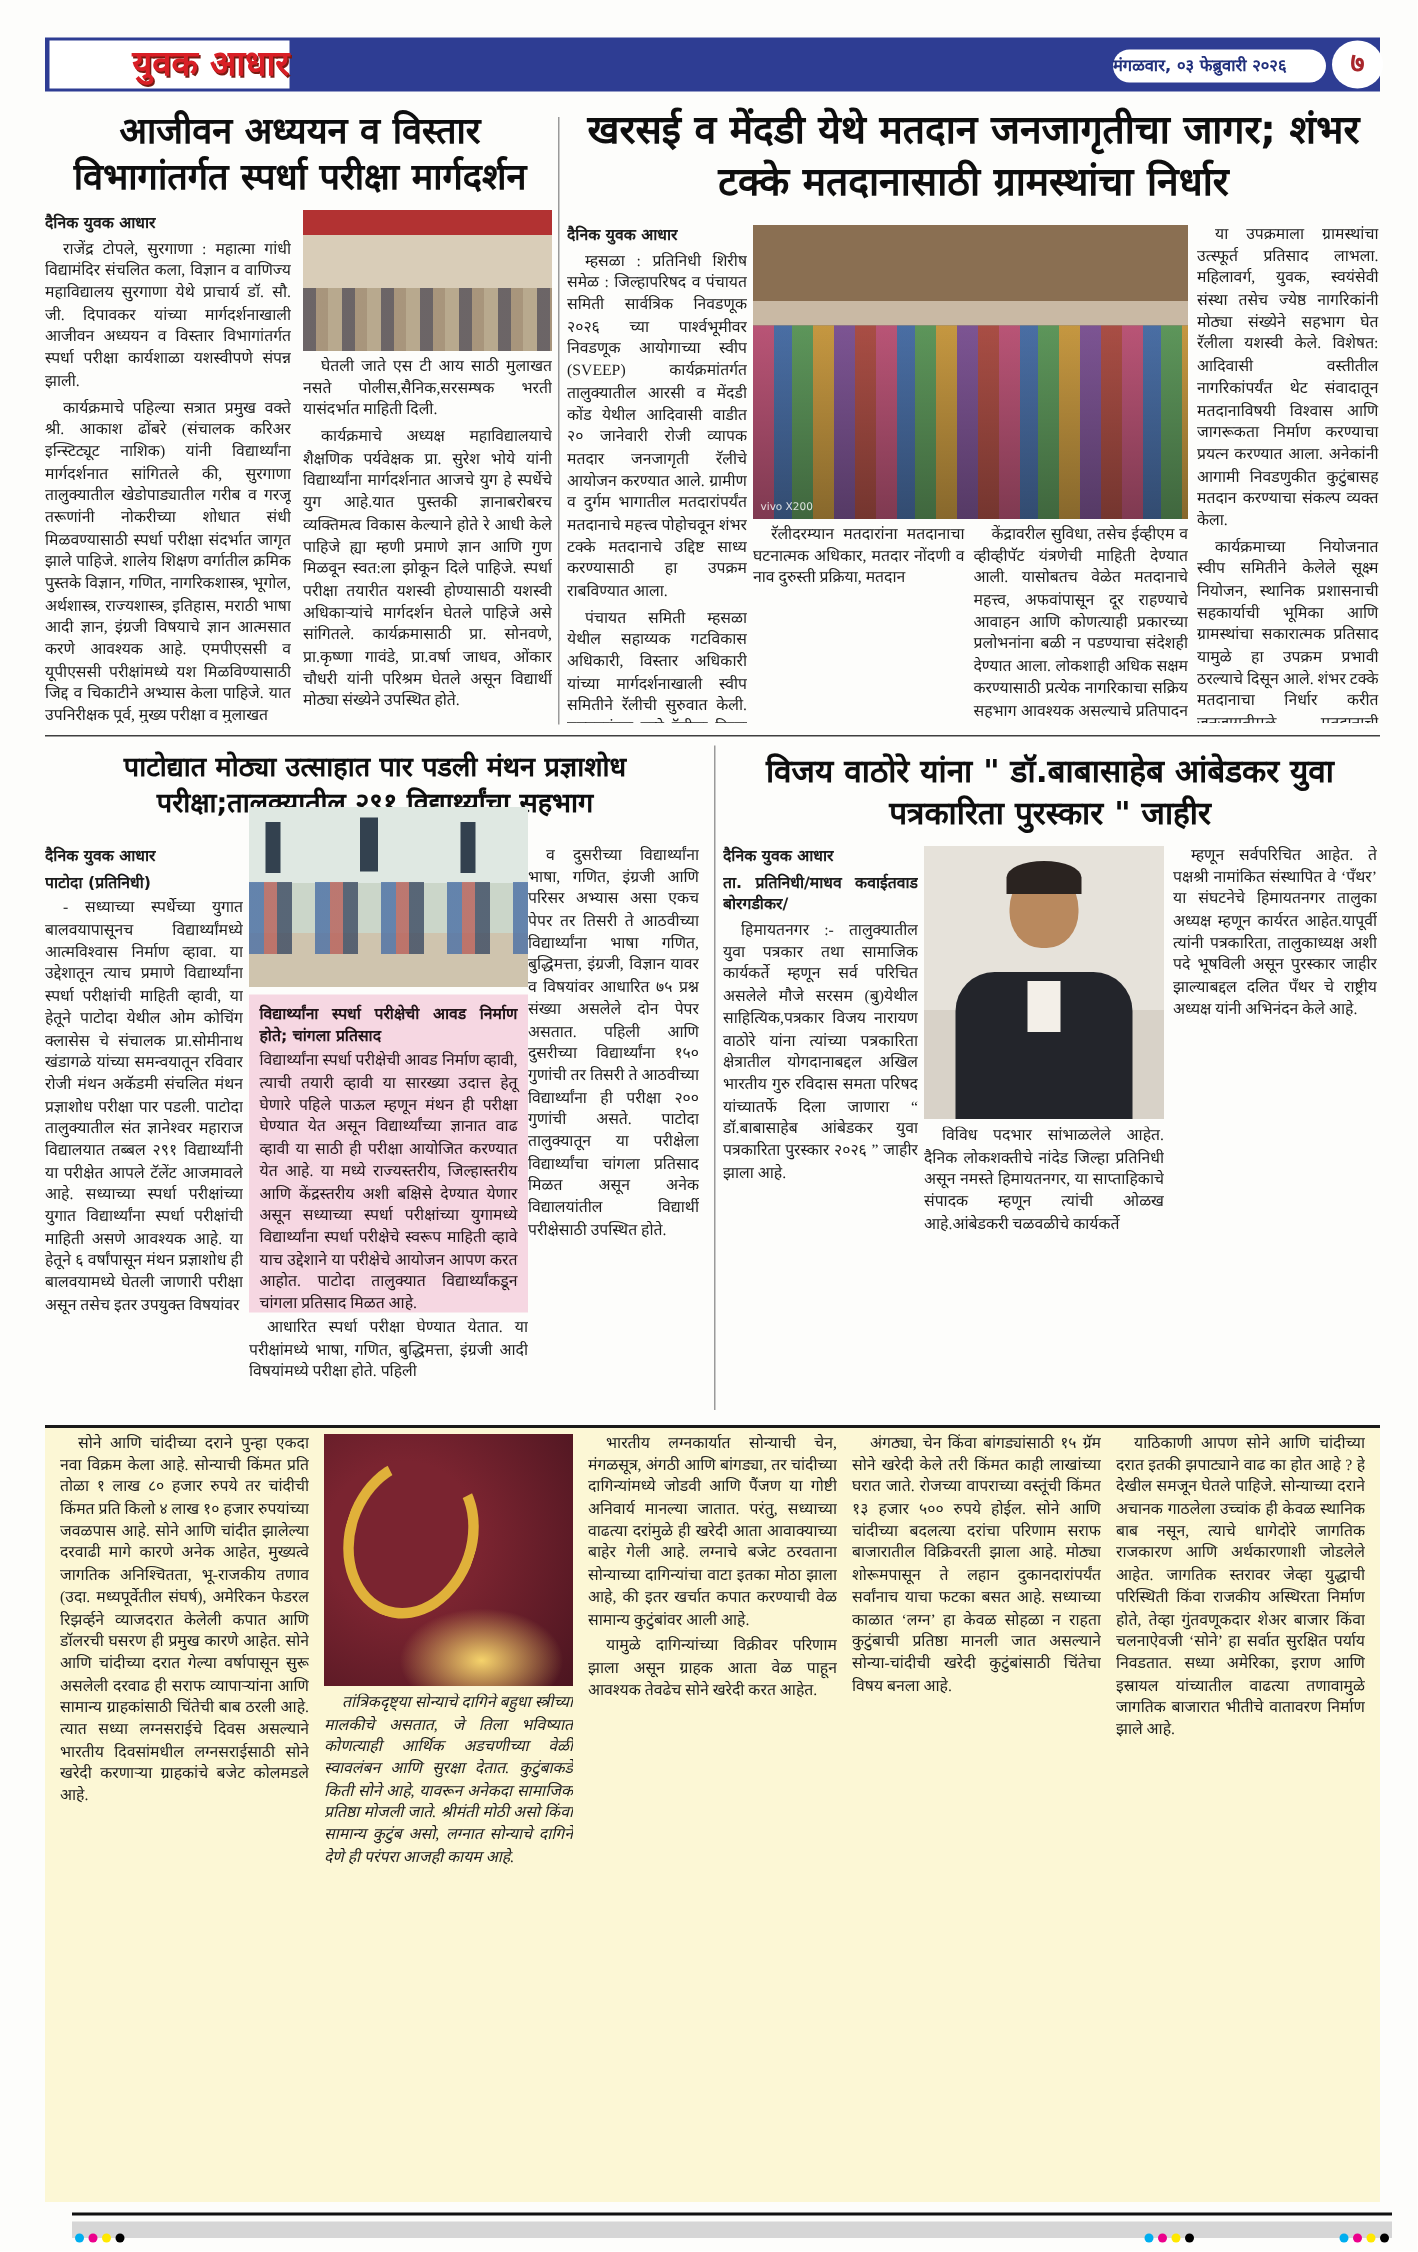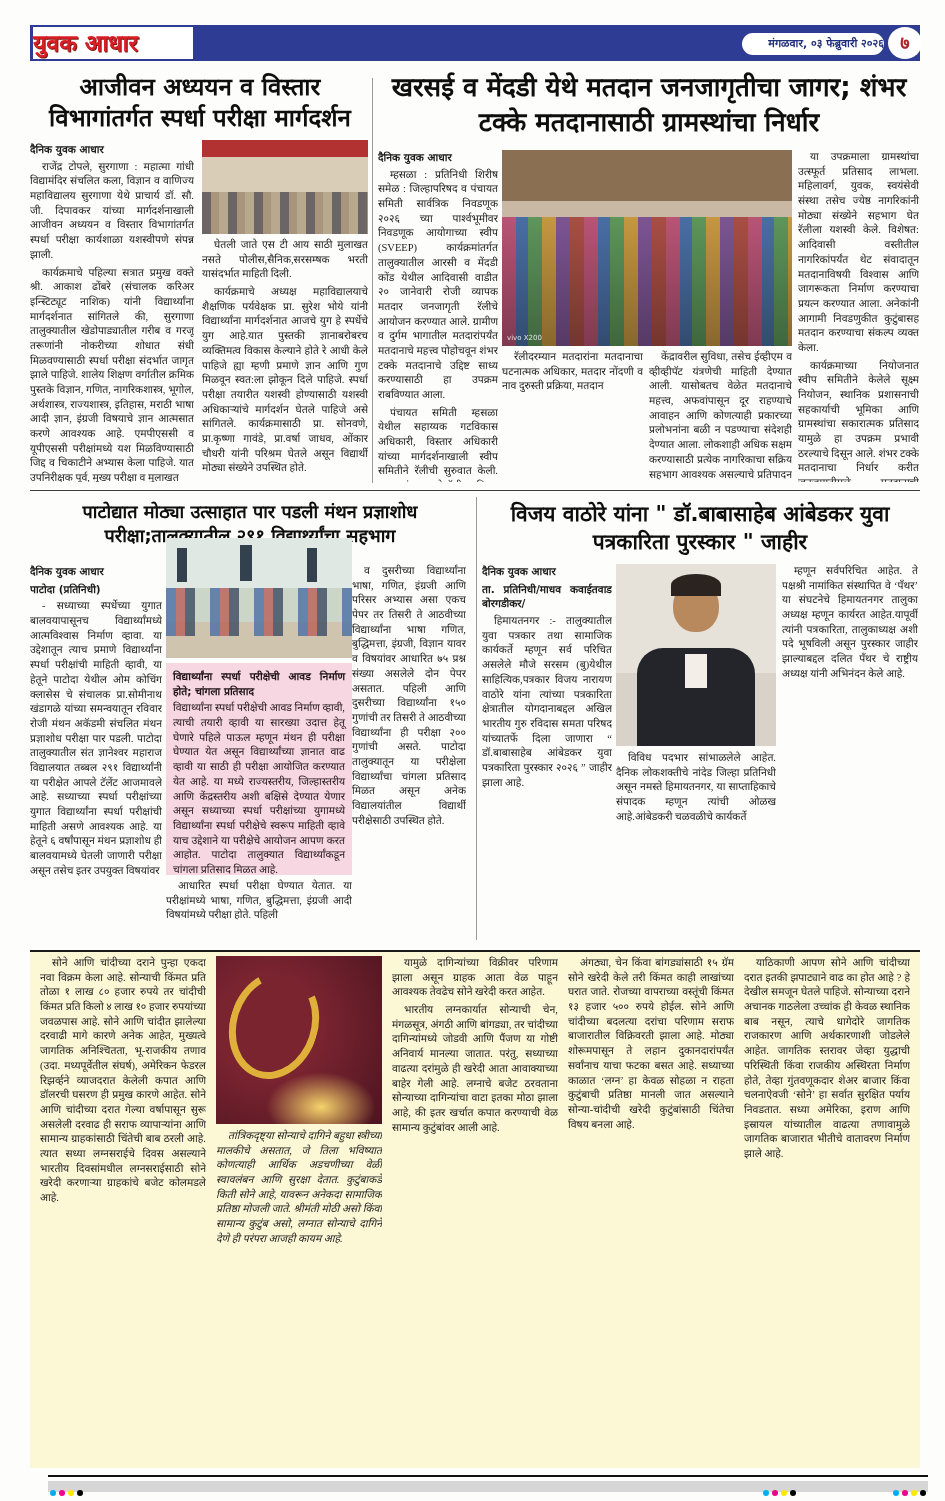--- a/index.html
+++ b/index.html
@@ -17,24 +17,24 @@
   .quote-box .qt{font-weight:700;font-family:"DejaVu Sans",sans-serif;margin:0 0 3px;}
   .quote-box p{margin:0;}
   .dot{display:inline-block;width:6px;height:6px;border-radius:50%;margin-right:3px;vertical-align:middle;}
 </style>
 </head>
 <body>
 
 <div class="page">
 
   <div class="abs" style="left:30px;top:25px;width:890px;height:36px;background:#2e3d93;"></div>
-  <div class="abs" style="left:33px;top:27px;width:160px;height:32px;background:#ffffff;text-align:left;">
+  <div class="abs" style="left:33px;top:27px;width:160px;height:32px;background:#ffffff;text-align:right;">
     <span style="font-family:'DejaVu Sans',sans-serif;font-weight:800;font-size:23px;line-height:32px;color:#d91f26;text-shadow:1px 1px 0 #7a1a12;">युवक आधार</span>
   </div>
-  <div class="abs" style="left:742px;top:33px;width:142px;height:22px;background:#ffffff;border-radius:11px;text-align:right;">
+  <div class="abs" style="left:742px;top:33px;width:142px;height:22px;background:#ffffff;border-radius:11px;text-align:left;">
     <span style="font-family:'DejaVu Sans',sans-serif;font-weight:700;font-size:11px;line-height:22px;color:#22307c;">मंगळवार, ०३ फेब्रुवारी २०२६</span>
   </div>
   <div class="abs" style="left:888px;top:27px;width:34px;height:32px;background:#ffffff;border-radius:50%;text-align:center;">
     <span style="font-family:'DejaVu Sans',sans-serif;font-weight:800;font-size:18px;line-height:32px;color:#a8262b;">७</span>
   </div>
 
   <div class="abs headline" style="left:30px;top:72px;width:340px;height:66px;font-size:24px;line-height:1.3;">आजीवन अध्ययन व विस्तार विभागांतर्गत स्पर्धा परीक्षा मार्गदर्शन</div>
   <div class="abs body-col" style="left:30px;top:142px;width:164px;height:340px;">
     <p class="byline">दैनिक युवक आधार</p>
     <p>राजेंद्र टोपले, सुरगाणा : महात्मा गांधी विद्यामंदिर संचलित कला, विज्ञान व वाणिज्य महाविद्यालय सुरगाणा येथे प्राचार्य डॉ. सौ. जी. दिपावकर यांच्या मार्गदर्शनाखाली आजीवन अध्ययन व विस्तार विभागांतर्गत स्पर्धा परीक्षा कार्यशाळा यशस्वीपणे संपन्न झाली.</p>
@@ -139,22 +139,22 @@
       <div style="flex:1;height:438px;overflow:hidden;">
         <div class="photo" style="width:100%;height:168px;margin-bottom:5px;background:radial-gradient(circle at 32% 42%, #7a2430 0 35%, #4b1520 100%);">
           <div style="position:absolute;left:14px;top:14px;width:74px;height:96px;border:7px solid #e0b13a;border-radius:50%;border-top-color:transparent;transform:rotate(18deg);"></div>
           <div style="position:absolute;right:6px;bottom:-18px;width:110px;height:70px;background:radial-gradient(#f5d36b, rgba(245,211,107,0) 70%);"></div>
         </div>
         <div class="body-col" style="height:260px;font-style:italic;">
           <p>तांत्रिकदृष्ट्या सोन्याचे दागिने बहुधा स्त्रीच्या मालकीचे असतात, जे तिला भविष्यात कोणत्याही आर्थिक अडचणीच्या वेळी स्वावलंबन आणि सुरक्षा देतात. कुटुंबाकडे किती सोने आहे, यावरून अनेकदा सामाजिक प्रतिष्ठा मोजली जाते. श्रीमंती मोठी असो किंवा सामान्य कुटुंब असो, लग्नात सोन्याचे दागिने देणे ही परंपरा आजही कायम आहे.</p>
         </div>
       </div>
       <div class="body-col" style="flex:1;height:438px;">
+        <p>भारतीय लग्नकार्यात सोन्याची चेन, मंगळसूत्र, अंगठी आणि बांगड्या, तर चांदीच्या दागिन्यांमध्ये जोडवी आणि पैंजण या गोष्टी अनिवार्य मानल्या जातात. परंतु, सध्याच्या वाढत्या दरांमुळे ही खरेदी आता आवाक्याच्या बाहेर गेली आहे. लग्नाचे बजेट ठरवताना सोन्याच्या दागिन्यांचा वाटा इतका मोठा झाला आहे, की इतर खर्चात कपात करण्याची वेळ सामान्य कुटुंबांवर आली आहे.</p>
         <p>यामुळे दागिन्यांच्या विक्रीवर परिणाम झाला असून ग्राहक आता वेळ पाहून आवश्यक तेवढेच सोने खरेदी करत आहेत.</p>
-        <p>भारतीय लग्नकार्यात सोन्याची चेन, मंगळसूत्र, अंगठी आणि बांगड्या, तर चांदीच्या दागिन्यांमध्ये जोडवी आणि पैंजण या गोष्टी अनिवार्य मानल्या जातात. परंतु, सध्याच्या वाढत्या दरांमुळे ही खरेदी आता आवाक्याच्या बाहेर गेली आहे. लग्नाचे बजेट ठरवताना सोन्याच्या दागिन्यांचा वाटा इतका मोठा झाला आहे, की इतर खर्चात कपात करण्याची वेळ सामान्य कुटुंबांवर आली आहे.</p>
       </div>
       <div class="body-col" style="flex:1;height:438px;">
         <p>अंगठ्या, चेन किंवा बांगड्यांसाठी १५ ग्रॅम सोने खरेदी केले तरी किंमत काही लाखांच्या घरात जाते. रोजच्या वापराच्या वस्तूंची किंमत १३ हजार ५०० रुपये होईल. सोने आणि चांदीच्या बदलत्या दरांचा परिणाम सराफ बाजारातील विक्रिवरती झाला आहे. मोठ्या शोरूमपासून ते लहान दुकानदारांपर्यंत सर्वांनाच याचा फटका बसत आहे. सध्याच्या काळात ‘लग्न’ हा केवळ सोहळा न राहता कुटुंबाची प्रतिष्ठा मानली जात असल्याने सोन्या-चांदीची खरेदी कुटुंबांसाठी चिंतेचा विषय बनला आहे.</p>
       </div>
       <div class="body-col" style="flex:1;height:438px;">
         <p>याठिकाणी आपण सोने आणि चांदीच्या दरात इतकी झपाट्याने वाढ का होत आहे ? हे देखील समजून घेतले पाहिजे. सोन्याच्या दराने अचानक गाठलेला उच्चांक ही केवळ स्थानिक बाब नसून, त्याचे धागेदोरे जागतिक राजकारण आणि अर्थकारणाशी जोडलेले आहेत. जागतिक स्तरावर जेव्हा युद्धाची परिस्थिती किंवा राजकीय अस्थिरता निर्माण होते, तेव्हा गुंतवणूकदार शेअर बाजार किंवा चलनाऐवजी ‘सोने’ हा सर्वात सुरक्षित पर्याय निवडतात. सध्या अमेरिका, इराण आणि इस्रायल यांच्यातील वाढत्या तणावामुळे जागतिक बाजारात भीतीचे वातावरण निर्माण झाले आहे.</p>
       </div>
     </div>
   </div>
 

